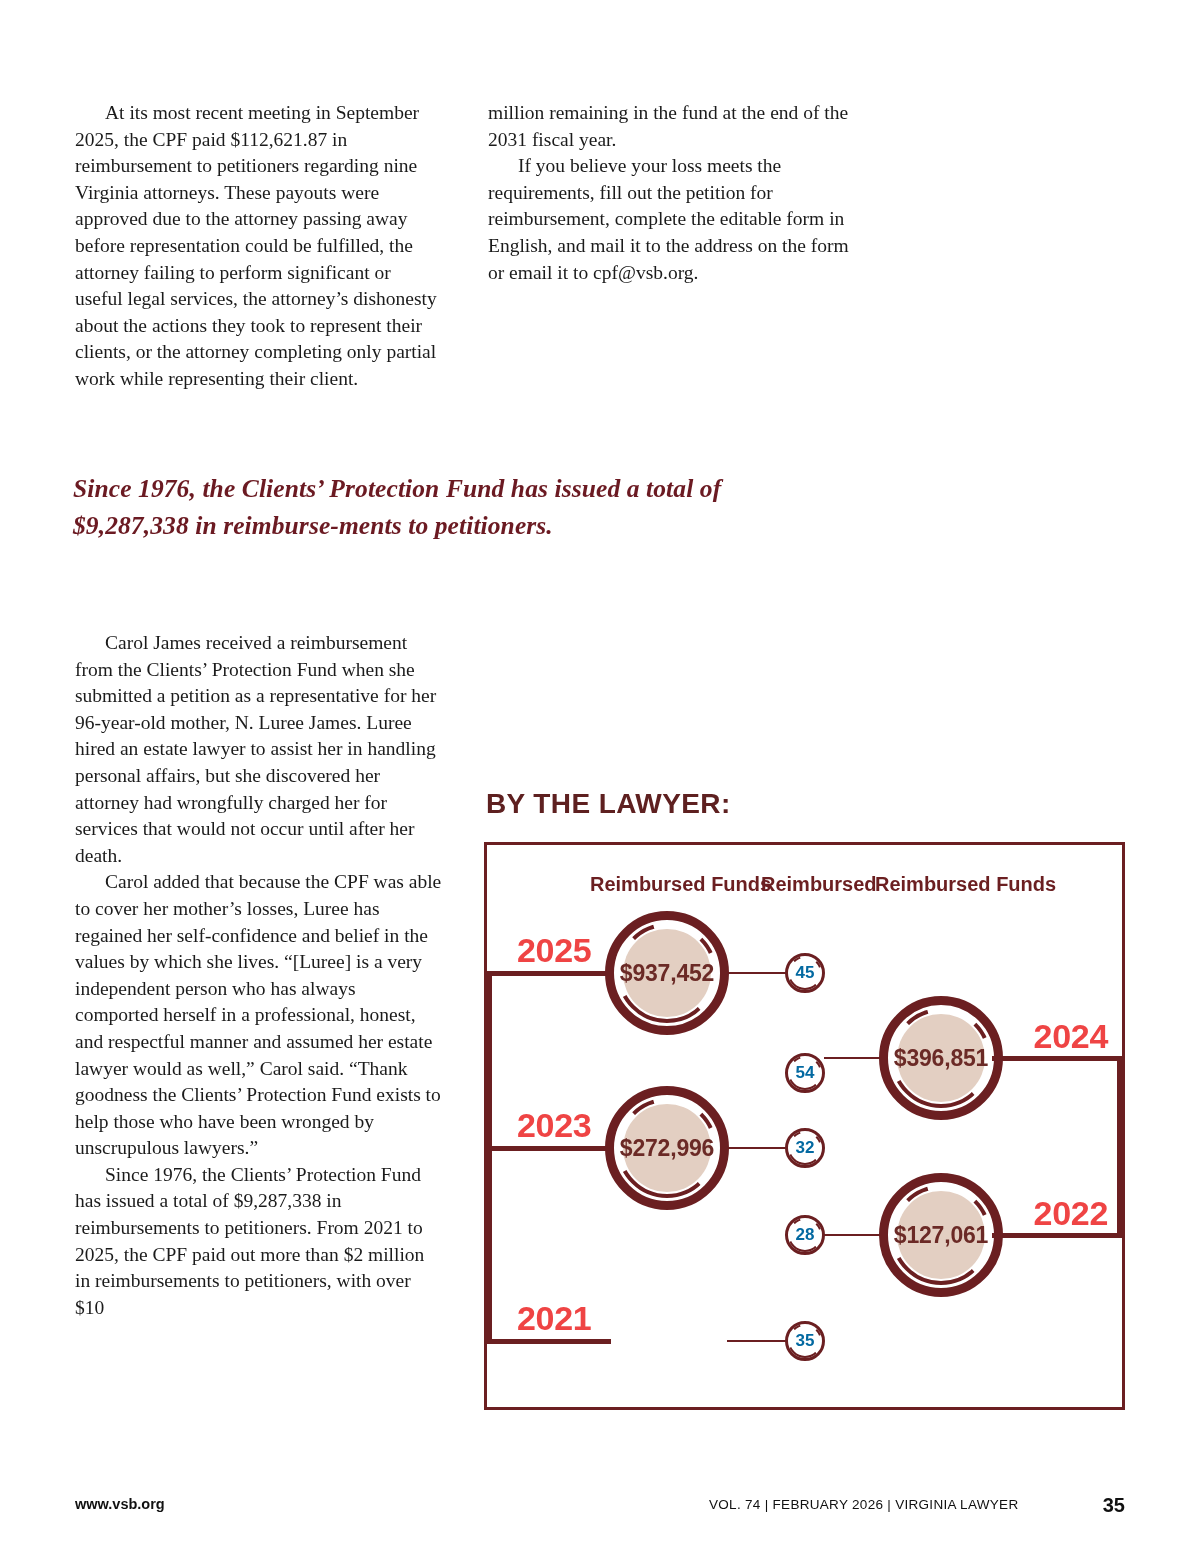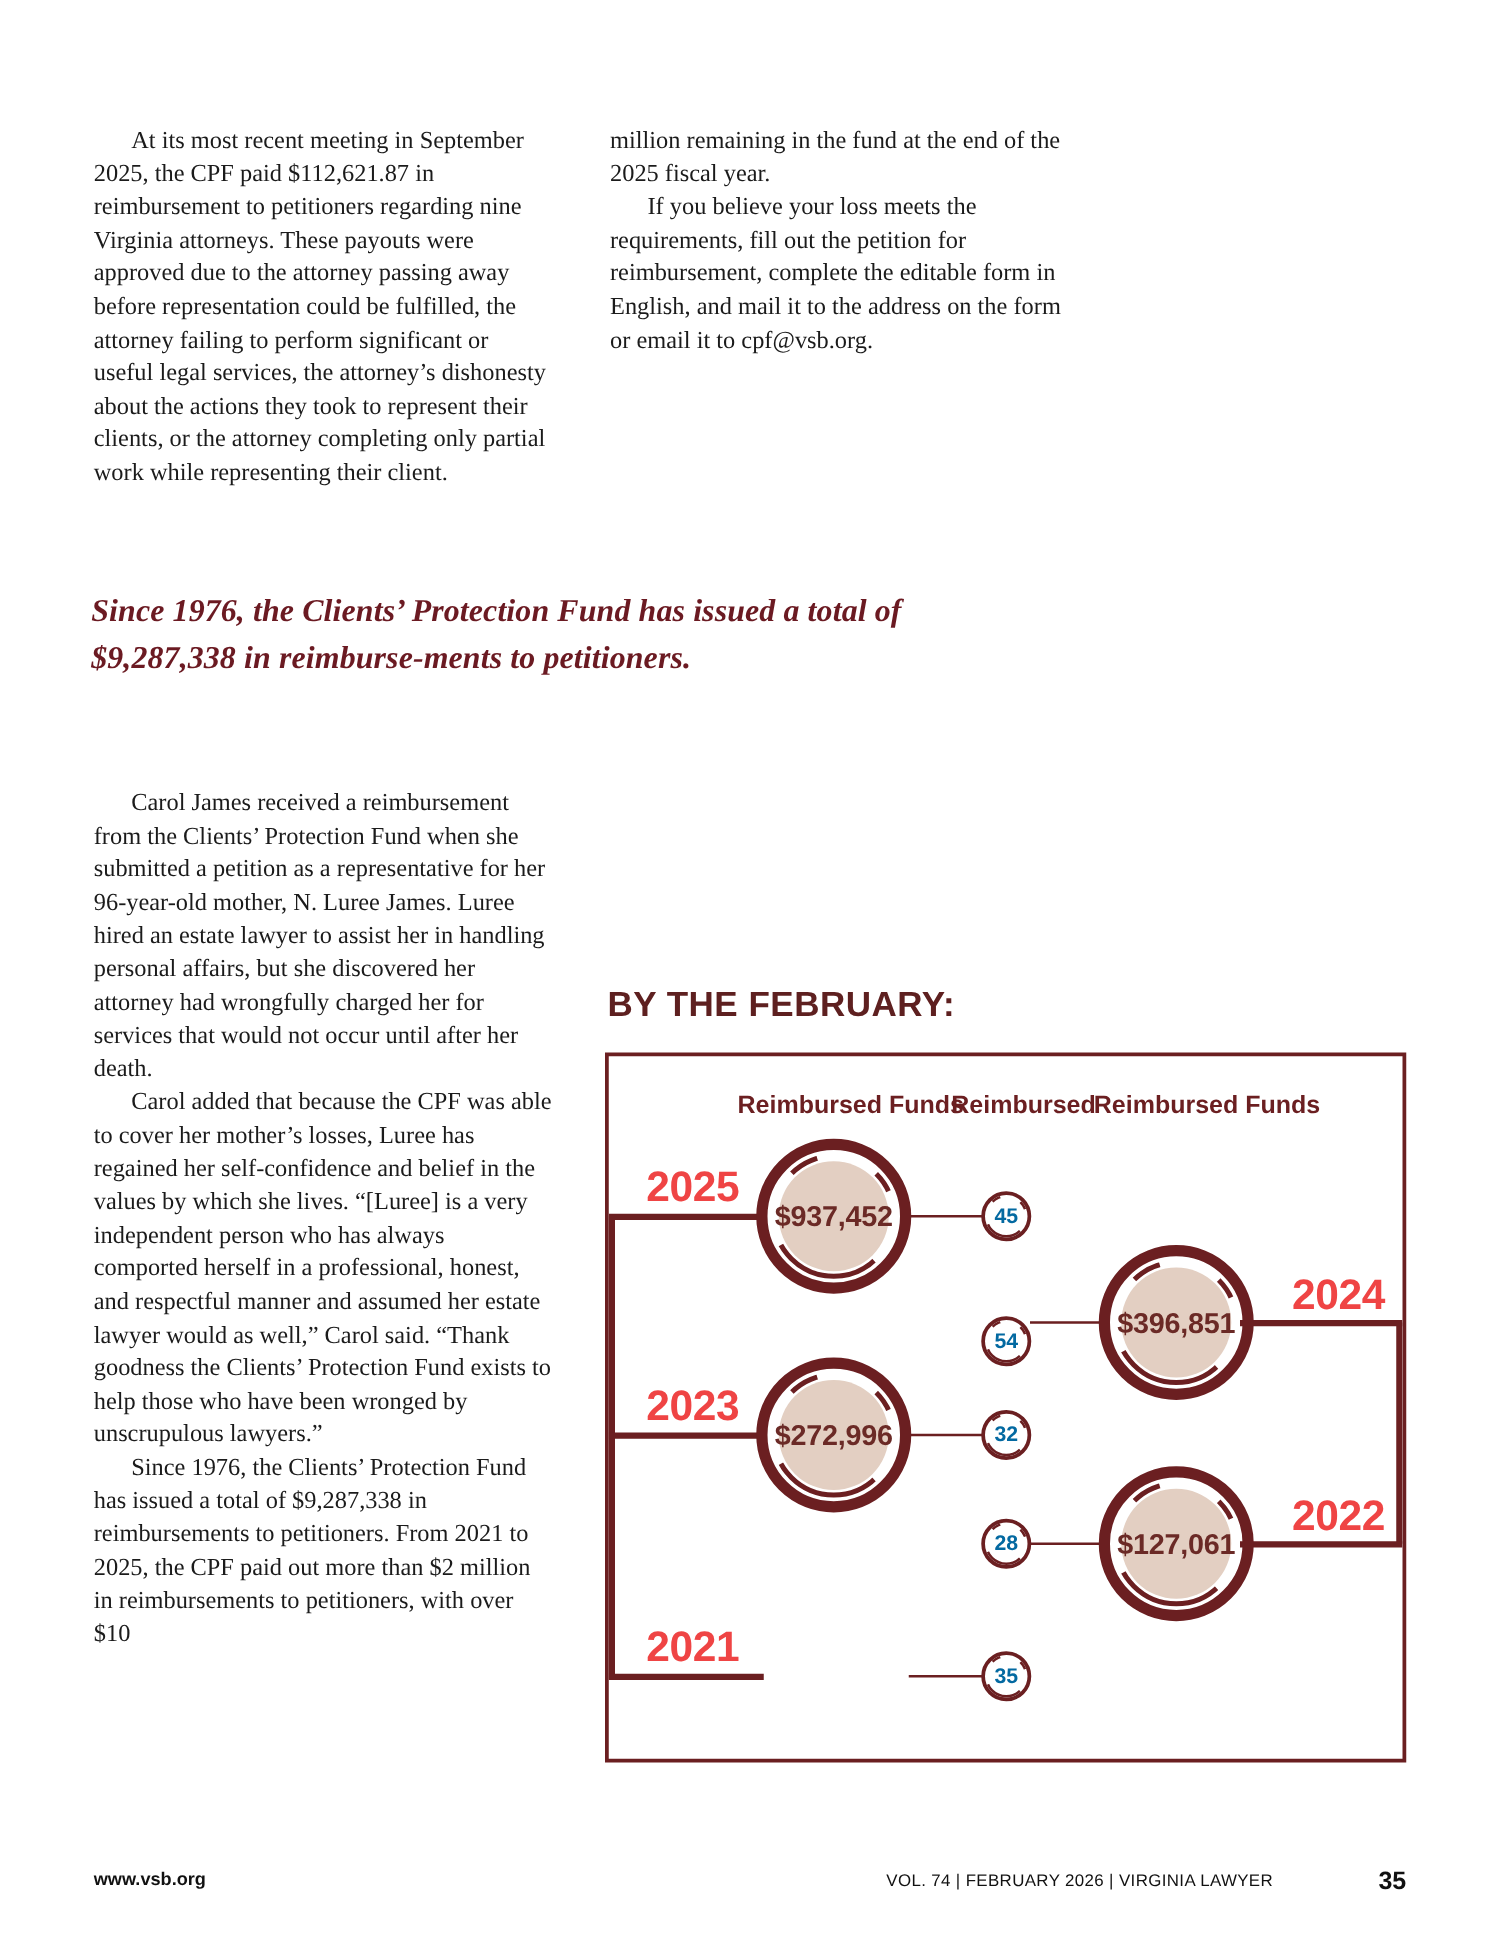--- a/index.html
+++ b/index.html
@@ -250,36 +250,36 @@
 </head>
 <body>
 
 <div class="page">
 
   <div class="top-cols">
     <div class="col">
       <p class="body">At its most recent meeting in September 2025, the CPF paid $112,621.87 in reimbursement to petitioners regarding nine Virginia attorneys. These payouts were approved due to the attorney passing away before representation could be fulfilled, the attorney failing to perform significant or useful legal services, the attorney’s dishonesty about the actions they took to represent their clients, or the attorney completing only partial work while representing their client.</p>
     </div>
     <div class="col">
-      <p class="body noindent">million remaining in the fund at the end of the 2025 fiscal year.</p>
+      <p class="body noindent">million remaining in the fund at the end of the 2031 fiscal year.</p>
       <p class="body">If you believe your loss meets the requirements, fill out the petition for reimbursement, complete the editable form in English, and mail it to the address on the form or email it to cpf@vsb.org.</p>
     </div>
   </div>
 
   <div class="pullquote">Since 1976, the Clients’ Protection Fund has issued a total of $9,287,338 in reimburse-ments to petitioners.</div>
 
   <div class="lower-left">
     <p class="body">Carol James received a reimbursement from the Clients’ Protection Fund when she submitted a petition as a representative for her 96-year-old mother, N. Luree James. Luree hired an estate lawyer to assist her in handling personal affairs, but she discovered her attorney had wrongfully charged her for services that would not occur until after her death.</p>
     <p class="body">Carol added that because the CPF was able to cover her mother’s losses, Luree has regained her self-confidence and belief in the values by which she lives. “[Luree] is a very independent person who has always comported herself in a professional, honest, and respectful manner and assumed her estate lawyer would as well,” Carol said. “Thank goodness the Clients’ Protection Fund exists to help those who have been wronged by unscrupulous lawyers.”</p>
     <p class="body">Since 1976, the Clients’ Protection Fund has issued a total of $9,287,338 in reimbursements to petitioners. From 2021 to 2025, the CPF paid out more than $2 million in reimbursements to petitioners, with over $10</p>
   </div>
 
   <div class="infographic-wrap">
 
-    <div class="info-title">BY THE FEBRUARY:</div>
+    <div class="info-title">BY THE LAWYER:</div>
 
     <div class="info-box">
 
       <div class="col-headers">
         <span class="col-header ch-funds-left">Reimbursed Funds</span>
         <span class="col-header ch-petitioners">Reimbursed</span>
         <span class="col-header ch-funds-right">Reimbursed Funds</span>
       </div>
 
       <div class="rail v" style="left:0px; top:128px; height:370px;"></div>

